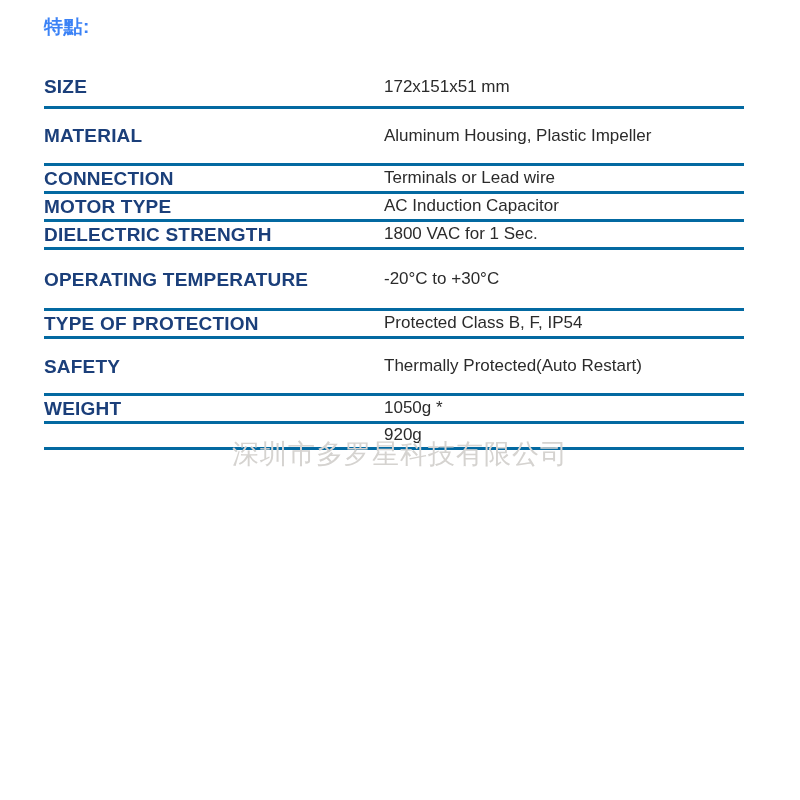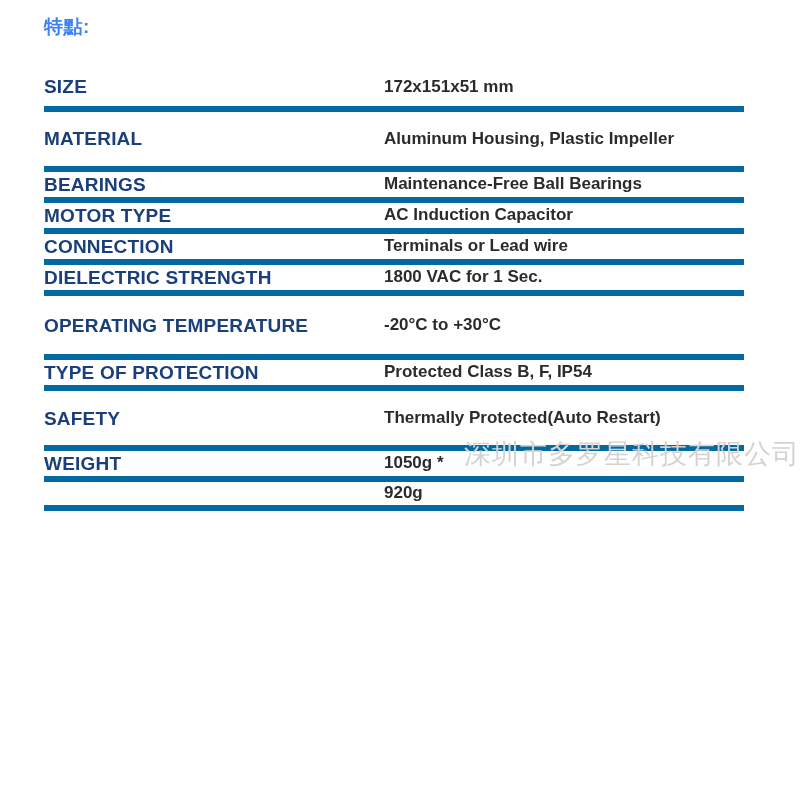--- a/index.html
+++ b/index.html
@@ -29,50 +29,50 @@
   table.spec {
     position: absolute;
     left: 44px;
     top: 68px;
     width: 700px;
     border-collapse: collapse;
     table-layout: fixed;
   }
   table.spec td {
     vertical-align: middle;
-    border-bottom: 6px solid #0369a1;
+    border-bottom: 3px solid #0369a1;
     padding: 0;
   }
   td.label {
     width: 340px;
     font-size: 19px;
     font-weight: bold;
     color: #1b3f7a;
     letter-spacing: 0.2px;
     padding: 9px 10px 9px 18px;
     line-height: 1.32;
   }
   td.value {
     font-size: 17px;
-    font-weight: bold;
+    font-weight: normal;
     color: #2b2b2b;
     padding: 9px 6px 9px 14px;
     line-height: 1.35;
   }
   tr.r-size td { height: 38px; }
   tr.r-material td { height: 54px; }
   tr.r-insul td { height: 58px; }
   tr.r-optemp td { height: 58px; }
   tr.r-safety td { height: 54px; }
   .watermark {
     position: absolute;
     left: 0;
     top: 436px;
     width: 800px;
-    text-align: right;
+    text-align: center;
     font-size: 27px;
     color: #d5d3d0;
     letter-spacing: 1px;
     pointer-events: none;
     white-space: nowrap;
   }
 </style>
 </head>
 <body>
 
@@ -84,30 +84,26 @@
     <tbody>
       <tr class="r-size">
         <td class="label">SIZE</td>
         <td class="value">172x151x51 mm</td>
       </tr>
       <tr class="r-material">
         <td class="label">MATERIAL</td>
         <td class="value">Aluminum Housing, Plastic Impeller</td>
       </tr>
       <tr>
-        <td class="label">BEARINGS</td>
-        <td class="value">Maintenance-Free Ball Bearings</td>
+        <td class="label">CONNECTION</td>
+        <td class="value">Terminals or Lead wire</td>
       </tr>
       <tr>
         <td class="label">MOTOR TYPE</td>
         <td class="value">AC Induction Capacitor</td>
-      </tr>
-      <tr>
-        <td class="label">CONNECTION</td>
-        <td class="value">Terminals or Lead wire</td>
       </tr>
       <tr>
         <td class="label">DIELECTRIC STRENGTH</td>
         <td class="value">1800 VAC for 1 Sec.</td>
       </tr>
       <tr class="r-optemp">
         <td class="label">OPERATING TEMPERATURE</td>
         <td class="value">-20°C to +30°C</td>
       </tr>
       <tr>

